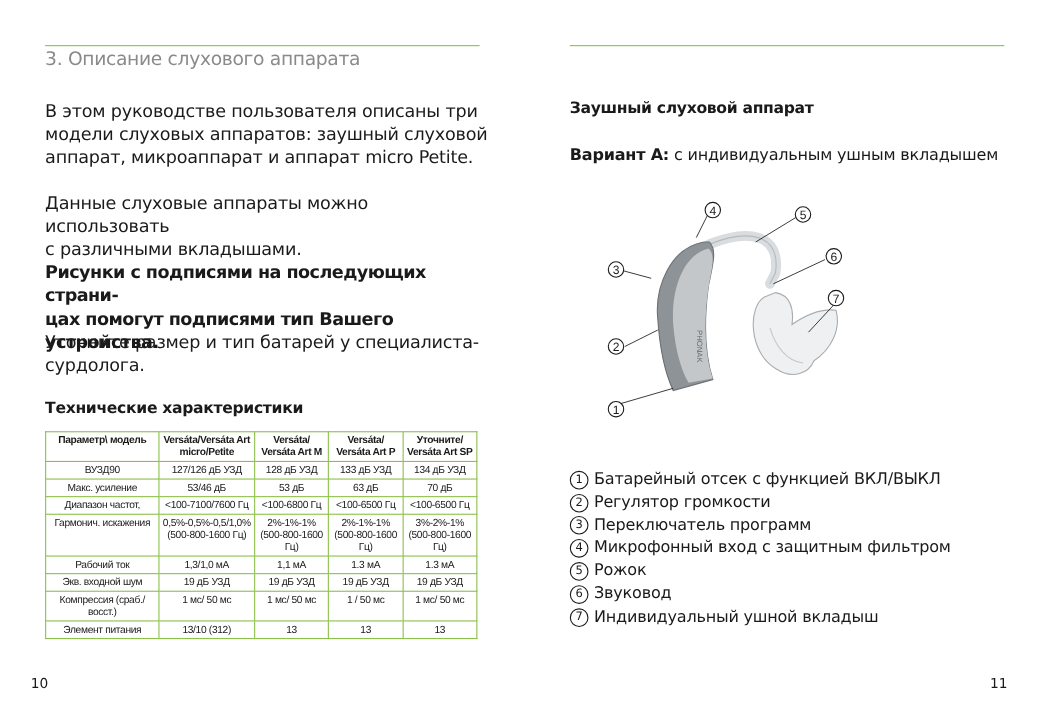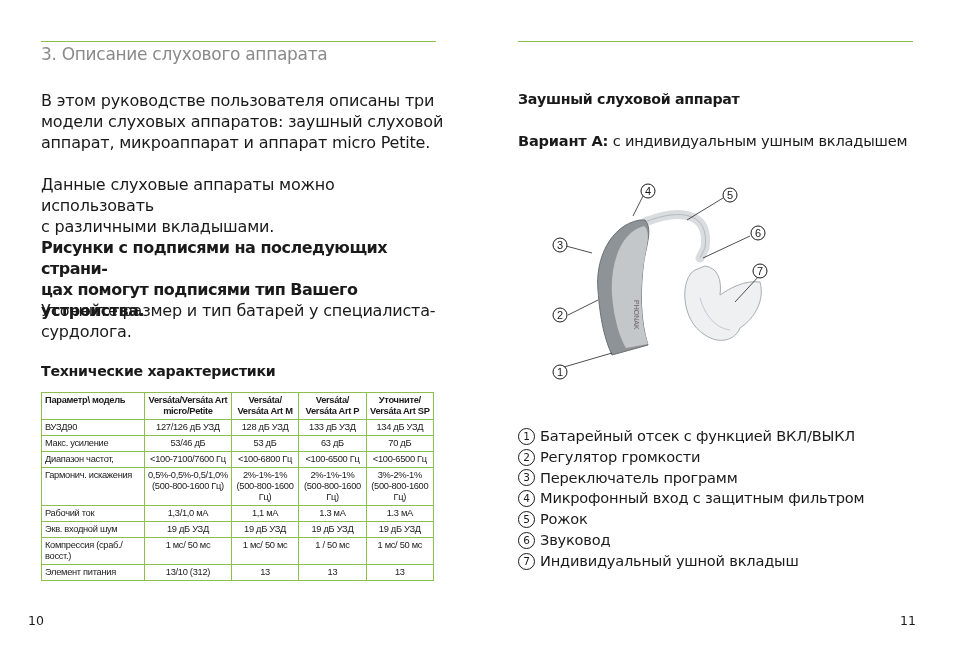--- a/index.html
+++ b/index.html
@@ -5,21 +5,21 @@
   html,body{margin:0;padding:0;background:#fff;}
   body{width:954px;height:649px;position:relative;overflow:hidden;font-family:"DejaVu Sans","Liberation Sans",sans-serif;color:#1a1a1a;}
   .rule{position:absolute;height:1px;background:#8cc04a;}
   .title{position:absolute;left:41px;top:44px;font-size:17px;color:#8a8a8a;letter-spacing:-0.3px;white-space:nowrap;}
   .para{position:absolute;left:41px;font-size:16px;line-height:21px;width:410px;letter-spacing:-0.2px;}
   .bold{font-weight:bold;}
   .subhead{position:absolute;font-size:14.2px;font-weight:bold;letter-spacing:-0.3px;white-space:nowrap;}
   table.spec{position:absolute;left:41px;top:392px;width:393px;border-collapse:collapse;font-family:"Liberation Sans",sans-serif;font-size:9.3px;letter-spacing:-0.3px;}
   table.spec td,table.spec th{border:1px solid #8cc04a;padding:2px 3px;vertical-align:top;line-height:11px;}
   table.spec th{font-weight:bold;text-align:center;}
-  table.spec th:first-child,table.spec td:first-child{text-align:left;}
+  table.spec th:first-child,table.spec td:first-child{text-align:center;}
   table.spec td{text-align:center;}
   .pagenum{position:absolute;top:613px;font-size:12.5px;}
   .legend{position:absolute;left:518px;top:426px;font-size:14.6px;line-height:20.8px;letter-spacing:-0.2px;}
   .legend-item{white-space:nowrap;display:flex;align-items:center;}
   .circ{display:inline-block;width:15px;height:15px;border:1px solid #1a1a1a;border-radius:50%;font-size:10.5px;line-height:15px;text-align:center;margin-right:5px;box-sizing:content-box;}
   .figure{position:absolute;left:540px;top:170px;width:260px;height:220px;}
 </style>
 </head>
 <body>
 

